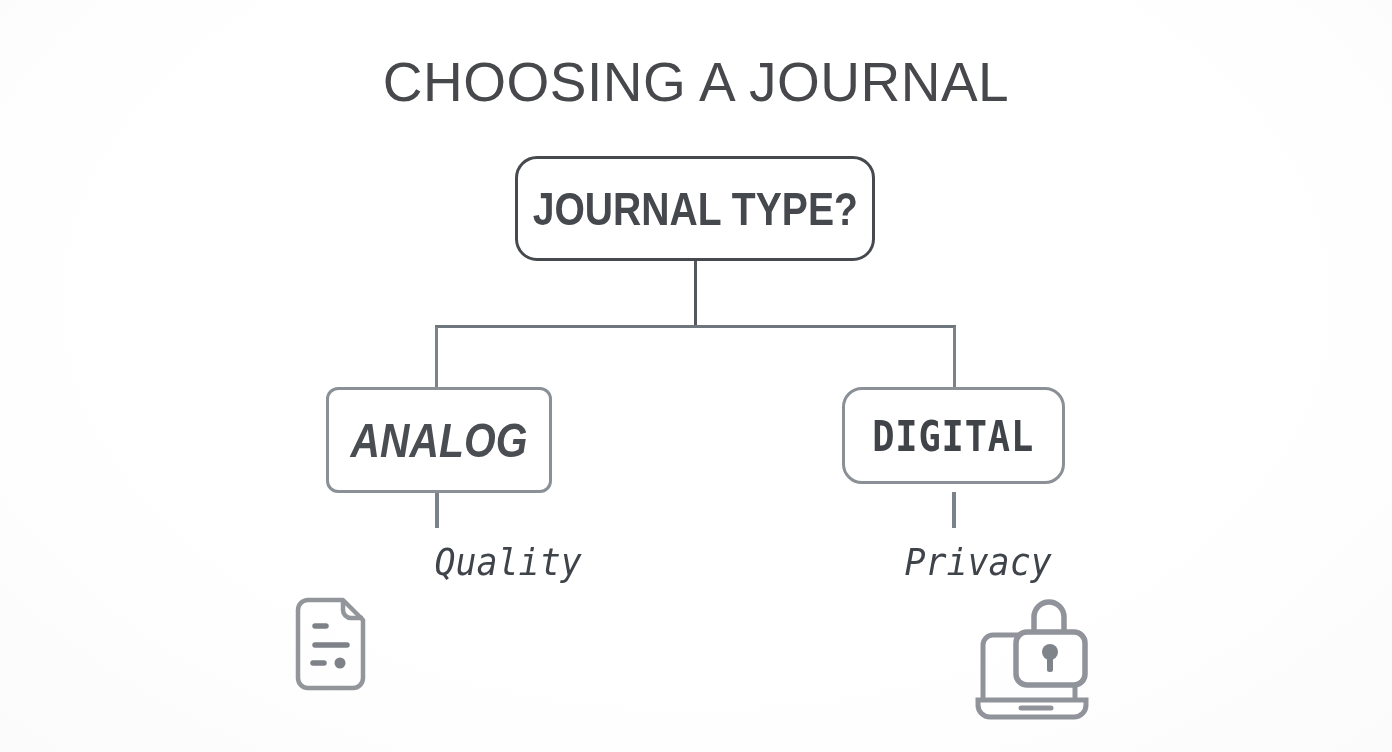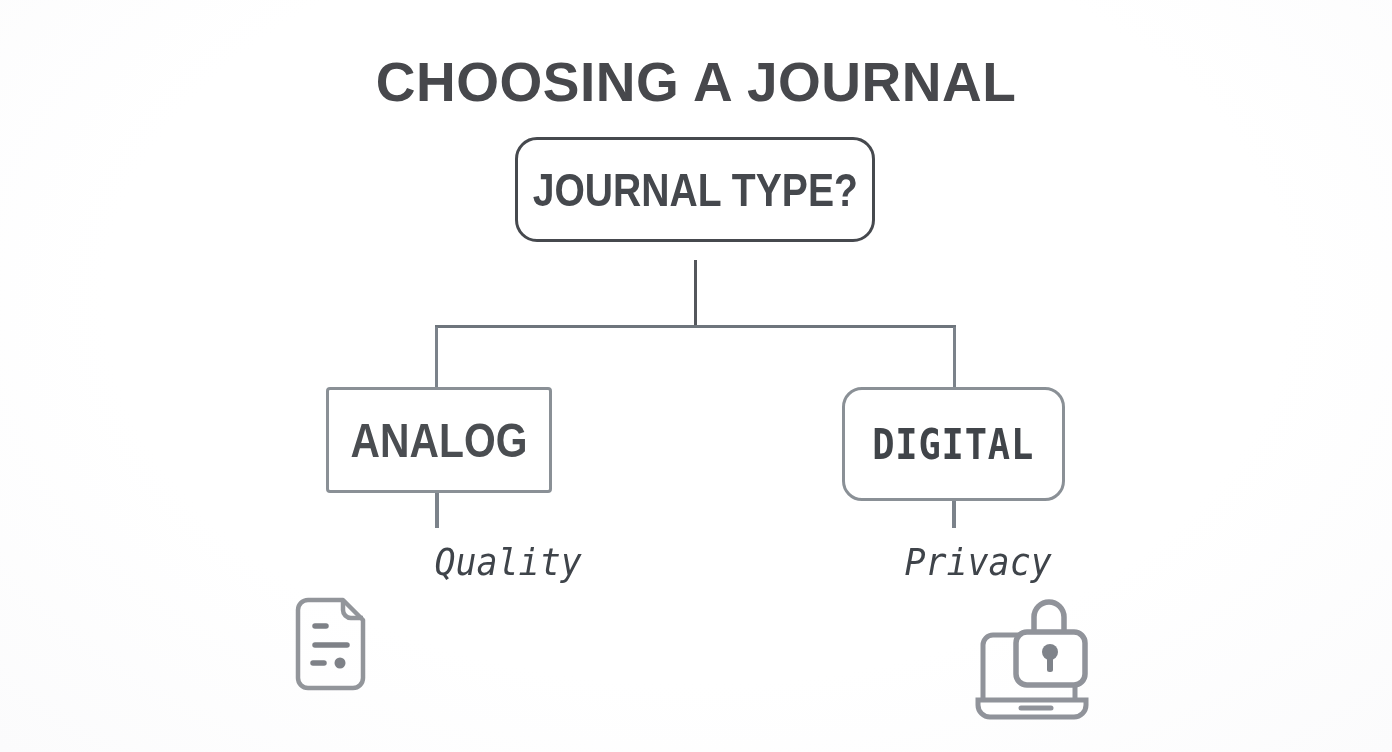--- a/index.html
+++ b/index.html
@@ -17,53 +17,54 @@
     font-family: "Liberation Sans", sans-serif;
   }
   .title {
     position: absolute;
     left: 0;
     right: 0;
     top: 50px;
     margin: 0;
     text-align: center;
     font-size: 55px;
-    font-weight: 700;
+    font-weight: 400;
     letter-spacing: 0.5px;
     color: #47484c;
   }
   .box {
     position: absolute;
     display: flex;
     align-items: center;
     justify-content: center;
     background: #ffffff;
     box-sizing: border-box;
   }
   .box-root {
     left: 515px;
-    top: 137px;
+    top: 156px;
     width: 360px;
     height: 105px;
     border: 3px solid #46494e;
     border-radius: 22px;
   }
   .box-analog {
     left: 326px;
     top: 387px;
     width: 226px;
     height: 106px;
     border: 3px solid #8a9096;
-    border-radius: 4px;
+    border-radius: 12px;
+    font-style: italic;
   }
   .box-digital {
     left: 842px;
     top: 387px;
     width: 223px;
-    height: 114px;
+    height: 97px;
     border: 3px solid #8a9096;
     border-radius: 20px;
   }
   .box-label {
     font-weight: 700;
     color: #45484d;
     display: inline-block;
     transform: scaleX(0.85);
     white-space: nowrap;
   }

